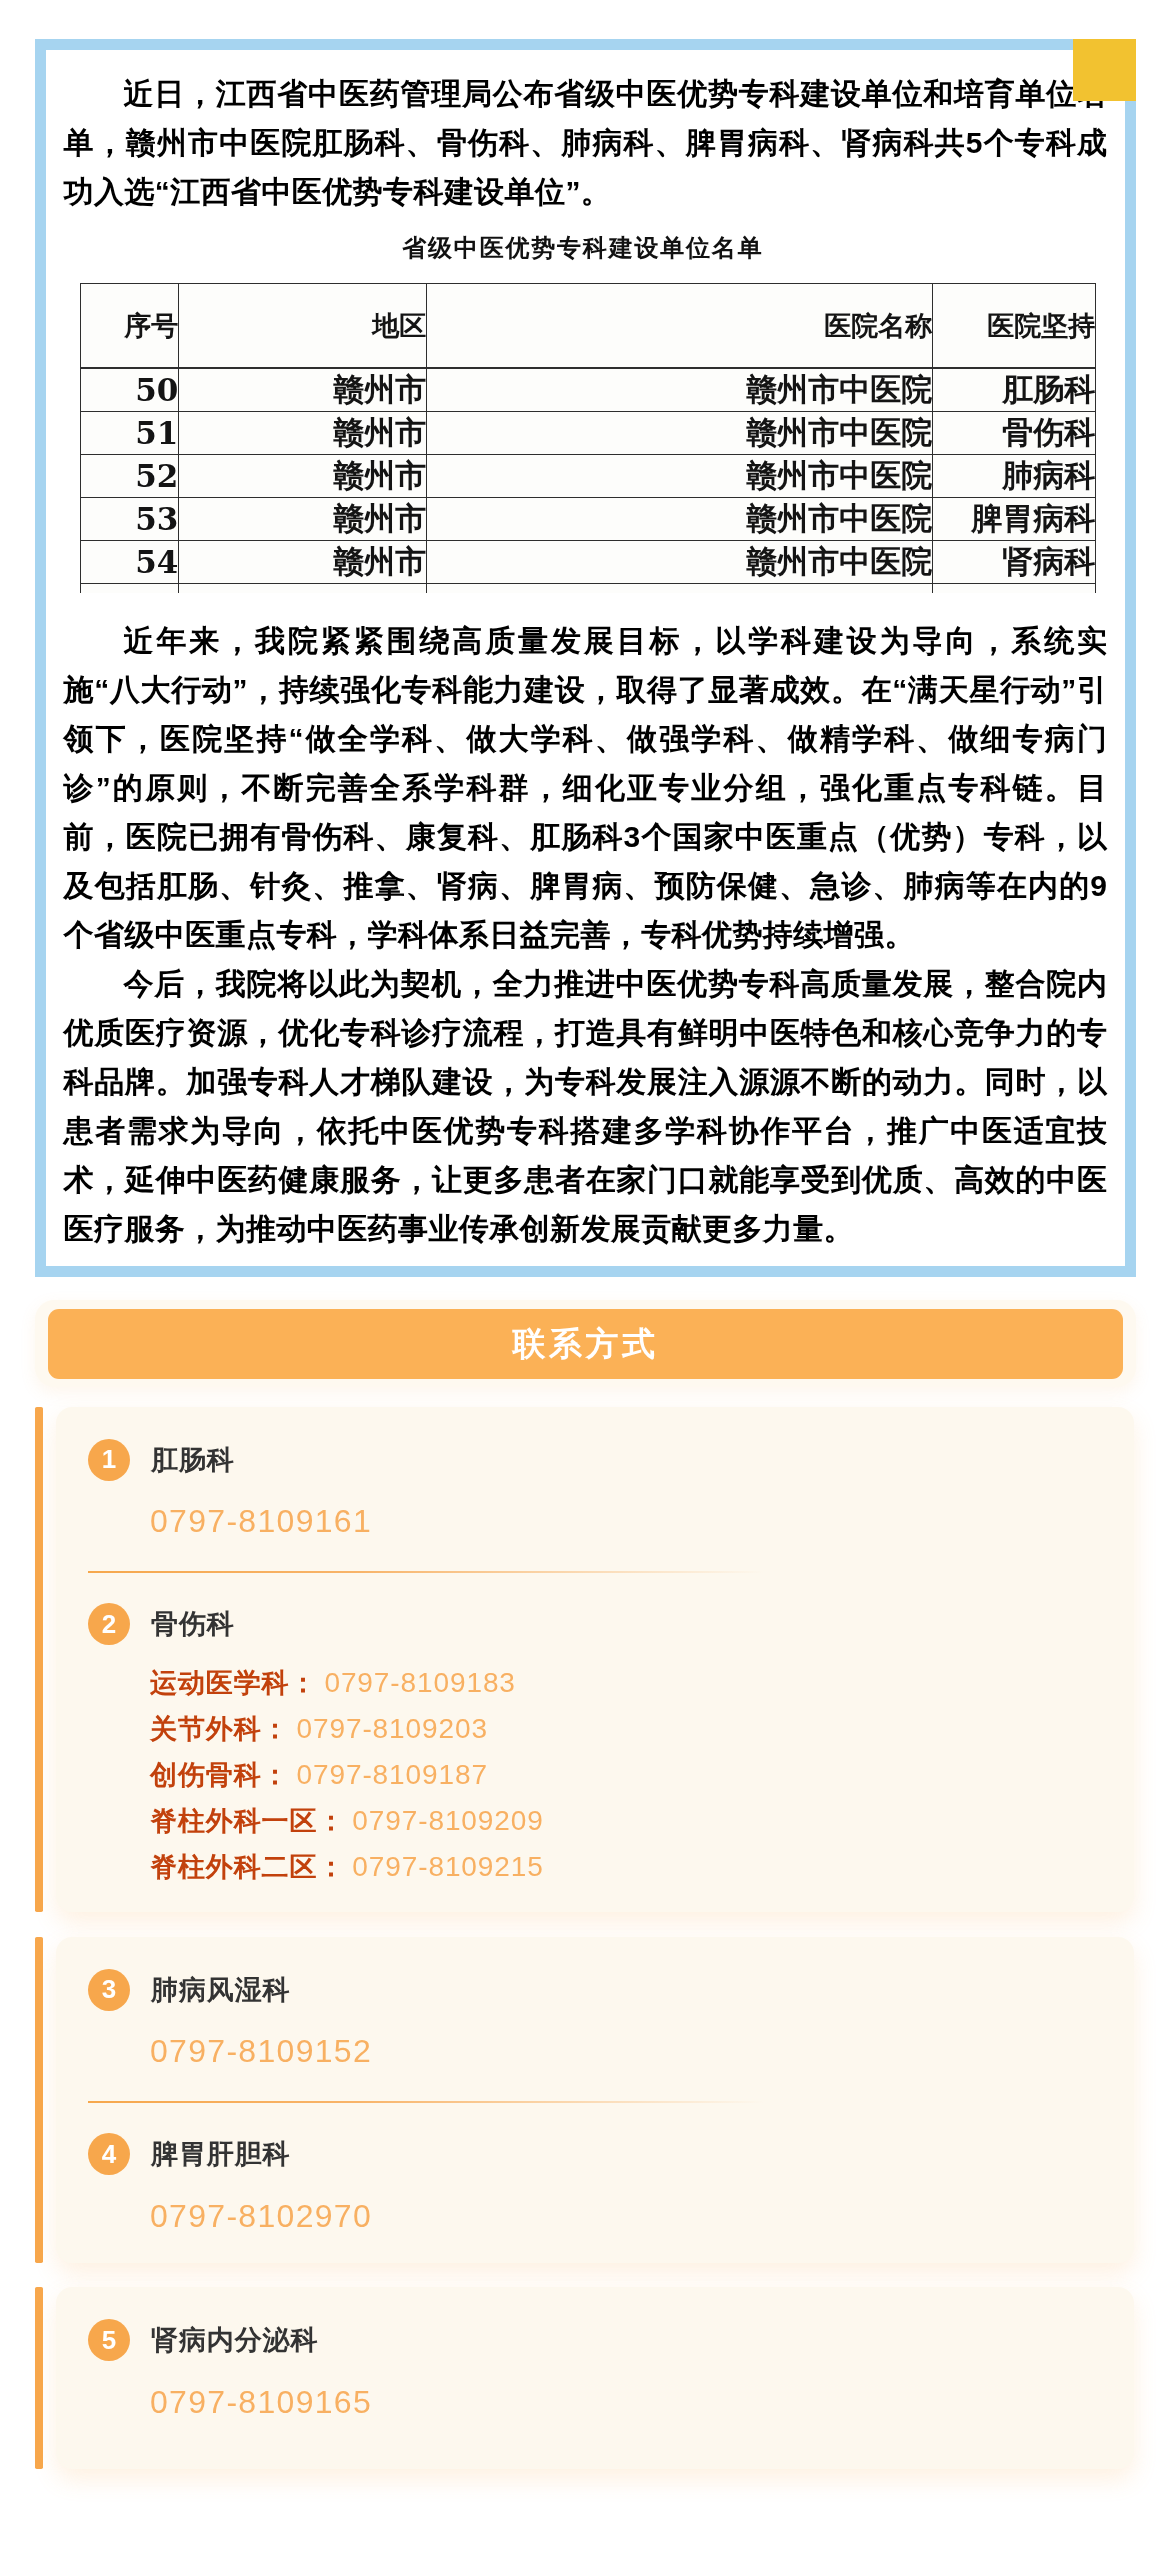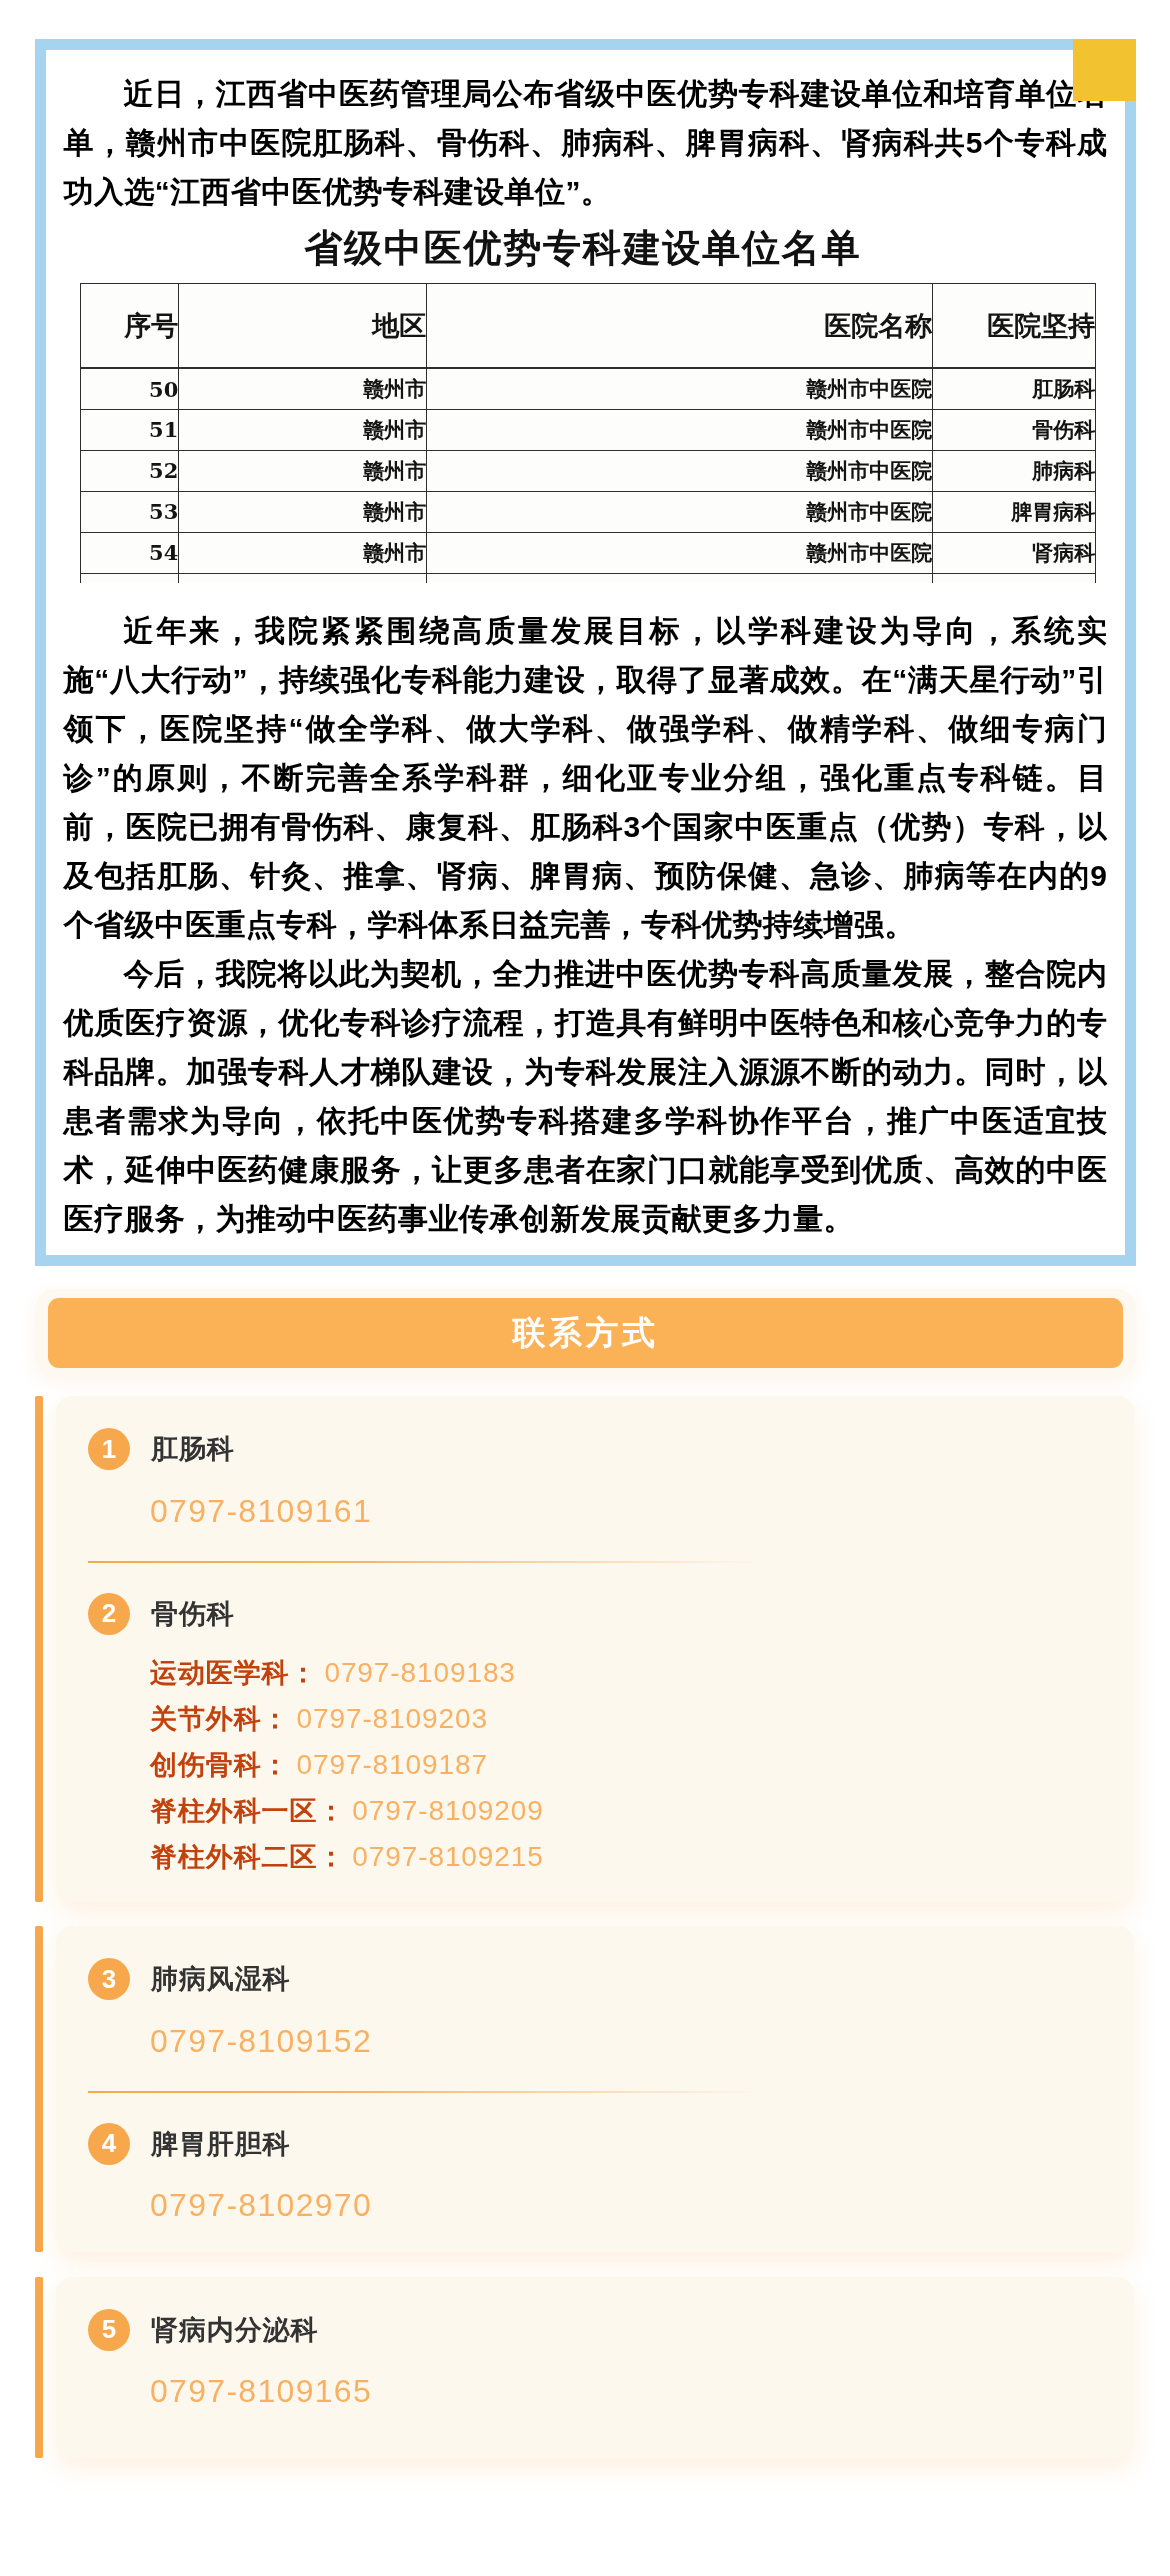--- a/index.html
+++ b/index.html
@@ -56,21 +56,21 @@
   }
   .attach-label{
     margin-left:92px;
     font-size:26px;
     line-height:30px;
     font-weight:700;
   }
   .scan-title{
     margin:5.3px 0 0;
     text-align:center;
-    font-size:38px;
+    font-size:24px;
     line-height:42px;
     font-weight:700;
     letter-spacing:1.8px;
   }
   .doc-table{
     margin:14px 0 0 16.7px;
     width:1016px;
     border-collapse:collapse;
     table-layout:fixed;
     background:#fdfdfb;
@@ -80,21 +80,21 @@
   .doc-table col:nth-child(3){width:506px;}
   .doc-table col:nth-child(4){width:163px;}
   .doc-table th,.doc-table td{
     border:1.8px solid #2e2e2e;
     text-align:right;
     font-weight:700;
     color:#141414;
     padding:0;
   }
   .doc-table thead th{ height:85px; font-size:27px; border-bottom-width:2.6px;}
-  .doc-table tbody td{ height:41px; font-size:21px; }
+  .doc-table tbody td{ height:41px; font-size:31px; }
   .doc-table tr.partial td{ height:9.7px; border-bottom:none; }
 
   
   .contact-header-wrap{
     margin:23px 35px 0;
     background:var(--c-cream-halo);
     border-radius:19.3px;
     padding:8.8px 13px;
     box-shadow:0 5.3px 16px rgba(247,167,76,.10);
   }

